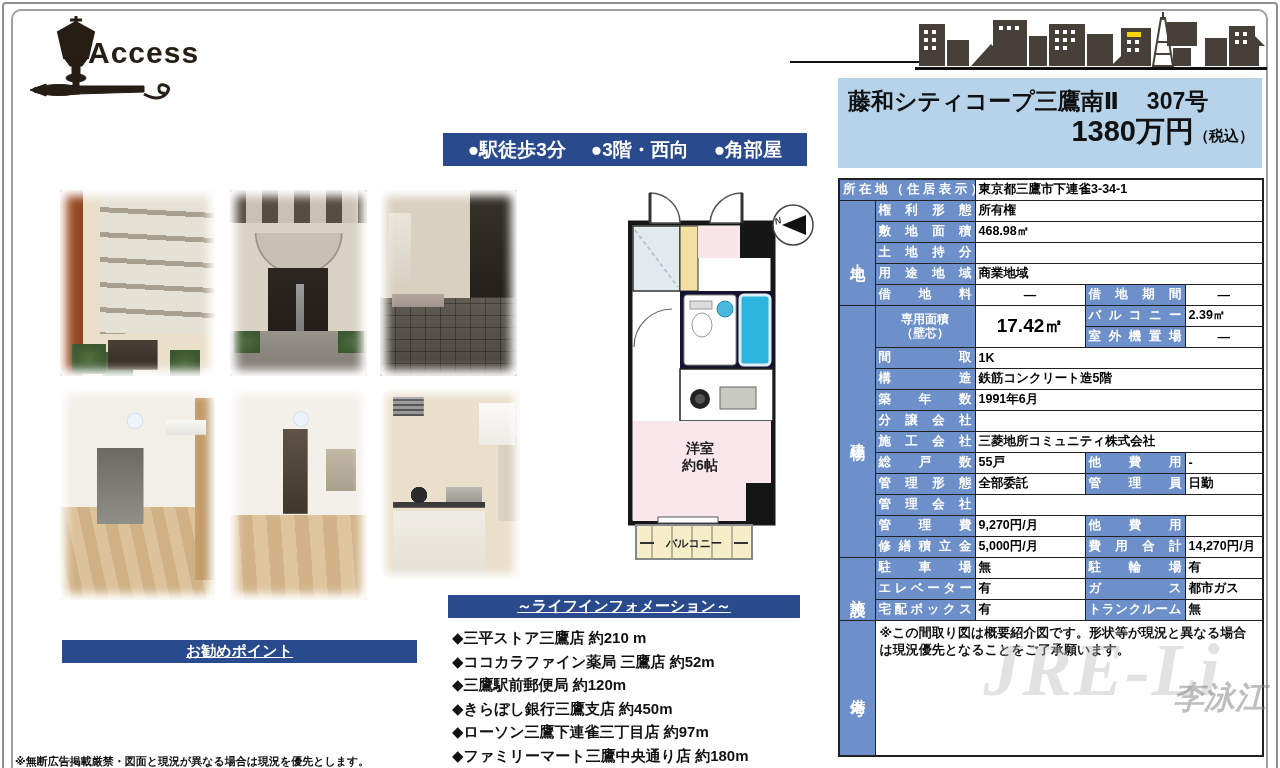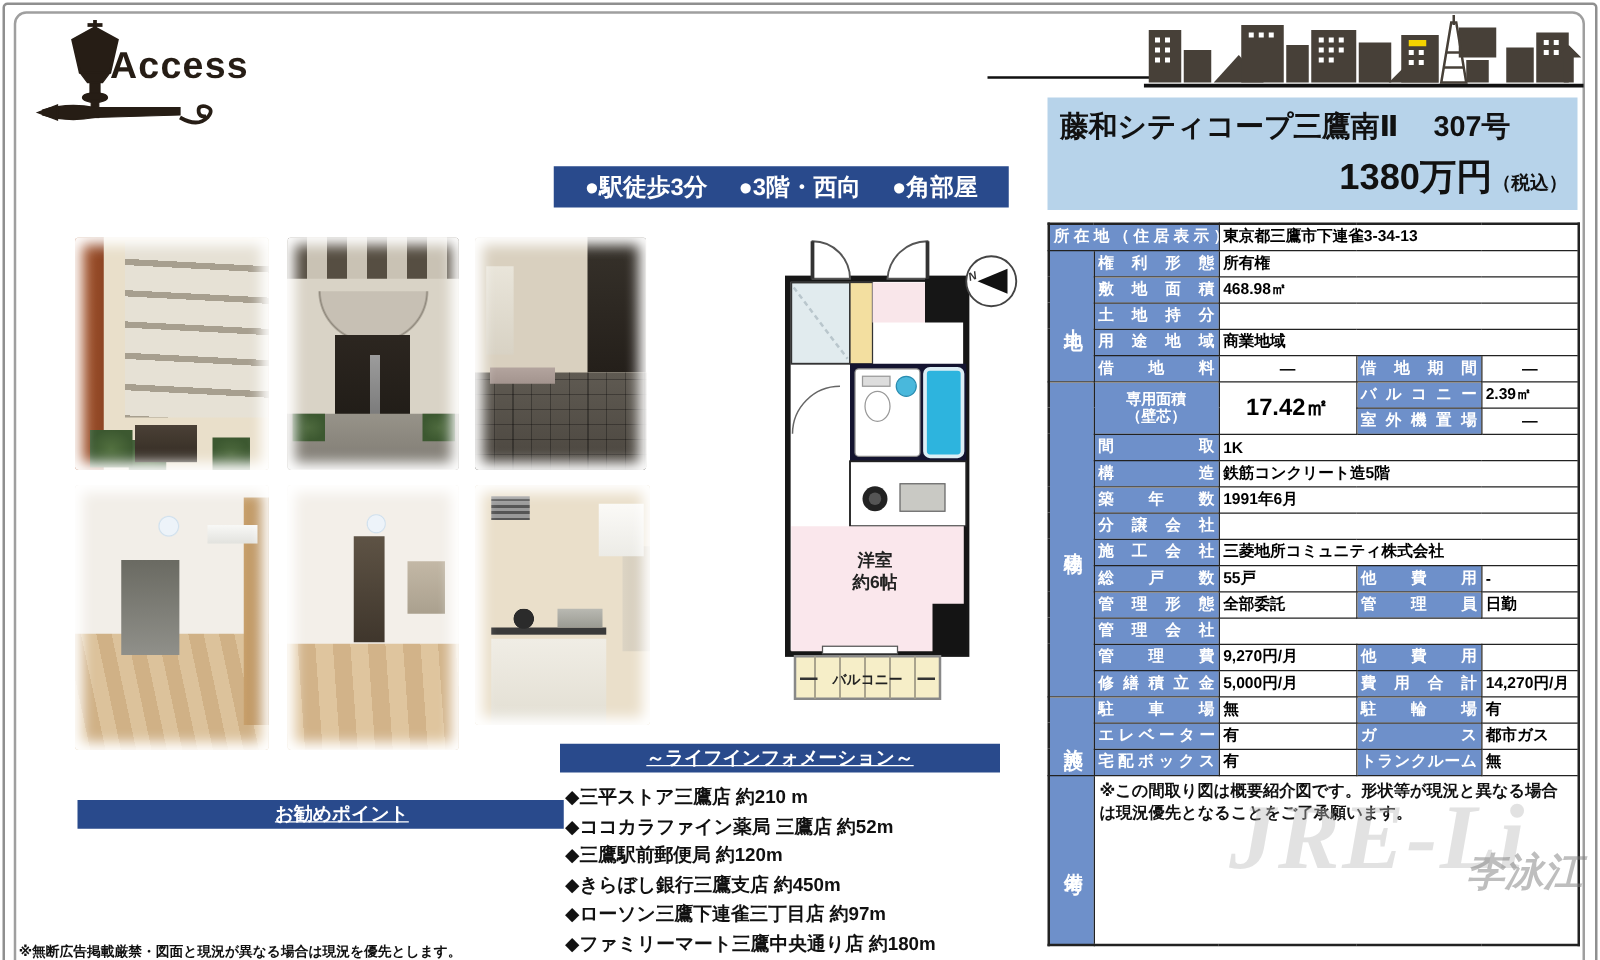--- a/index.html
+++ b/index.html
@@ -17,21 +17,21 @@
   .banner-box{left:178px;top:17px;width:612px;height:88px;background:#fff;border:2px solid #8a8a8a;
               display:flex;align-items:center;justify-content:center;}
   .banner-text{font-size:22px;font-weight:bold;color:#000;}
   .connector{left:790px;top:61px;width:136px;height:2px;background:#111;}
   .skyline{left:915px;top:10px;width:352px;height:62px;}
 
   
   .title-block{left:838px;top:78px;width:424px;height:90px;background:#b7d3ea;}
   .bldg-name{position:absolute;left:10px;top:8px;font-size:23px;font-weight:bold;}
   .room-no{margin-left:28px;}
-  .price-line{position:absolute;right:8px;bottom:6px;font-weight:bold;margin-left:12px;}
+  .price-line{position:absolute;right:8px;bottom:16px;font-weight:bold;margin-left:12px;}
   .price{font-size:29px;}
   .price-note{font-size:15px;}
 
   
   .badge{background:#294a8c;color:#fff;font-weight:bold;font-size:19px;height:33px;
          display:flex;align-items:center;justify-content:space-evenly;}
   .badge-left{left:57px;top:133px;width:356px;}
   .badge-right{left:443px;top:133px;width:364px;}
 
   
@@ -89,21 +89,21 @@
         linear-gradient(#3a3a3a,#3a3a3a) 28% 61%/66% 3% no-repeat,
         linear-gradient(#f0ede5,#e2ded2) 28% 100%/66% 36% no-repeat,
         #eadfca;}
 
   
   .floorplan{left:628px;top:185px;width:157px;height:380px;}
   .compass{left:770px;top:202px;width:46px;height:46px;}
 
   
   .sec-bar{background:#294a8c;color:#fff;font-weight:bold;display:flex;align-items:center;justify-content:center;}
-  .points-bar{left:62px;top:640px;width:355px;height:23px;font-size:15px;padding-left:34px;}
+  .points-bar{left:62px;top:640px;width:355px;height:23px;font-size:15px;}
   .points-list{left:66px;top:668px;width:360px;font-size:16px;font-weight:bold;line-height:24px;}
   .life-bar{left:448px;top:595px;width:352px;height:23px;font-size:15px;}
   .life-list{left:452px;top:626px;width:360px;font-size:15px;font-weight:bold;line-height:23.5px;}
   .underline{text-decoration:underline;}
   .footer-note{left:15px;top:754px;font-size:11px;font-weight:bold;}
 
   
   .ptable{left:838px;top:178px;width:424px;border-collapse:collapse;table-layout:fixed;}
   .ptable td{border:1px solid #222;font-size:12.5px;font-weight:bold;padding:0 3px;overflow:hidden;white-space:nowrap;}
   .ptable{border:2px solid #222;}
@@ -299,21 +299,21 @@
     <colgroup>
         <col style="width:36px">
         <col style="width:100px">
         <col style="width:110px">
         <col style="width:100px">
         <col style="width:78px">
       </colgroup>
     <tbody>
         <tr>
       <td class="lbl" colspan="2">所 在 地 （ 住 居 表 示 ）</td>
-      <td class="val" colspan="3">東京都三鷹市下連雀3-34-13</td>
+      <td class="val" colspan="3">東京都三鷹市下連雀3-34-1</td>
     </tr>
     <tr>
       <td class="sec" rowspan="5"><span class="vert">土地</span></td>
       <td class="lbl">権 利 形 態</td>
       <td class="val" colspan="3">所有権</td>
     </tr>
     <tr>
           <td class="lbl">敷 地 面 積</td>
         <td class="val" colspan="3">468.98㎡</td>
         </tr>

